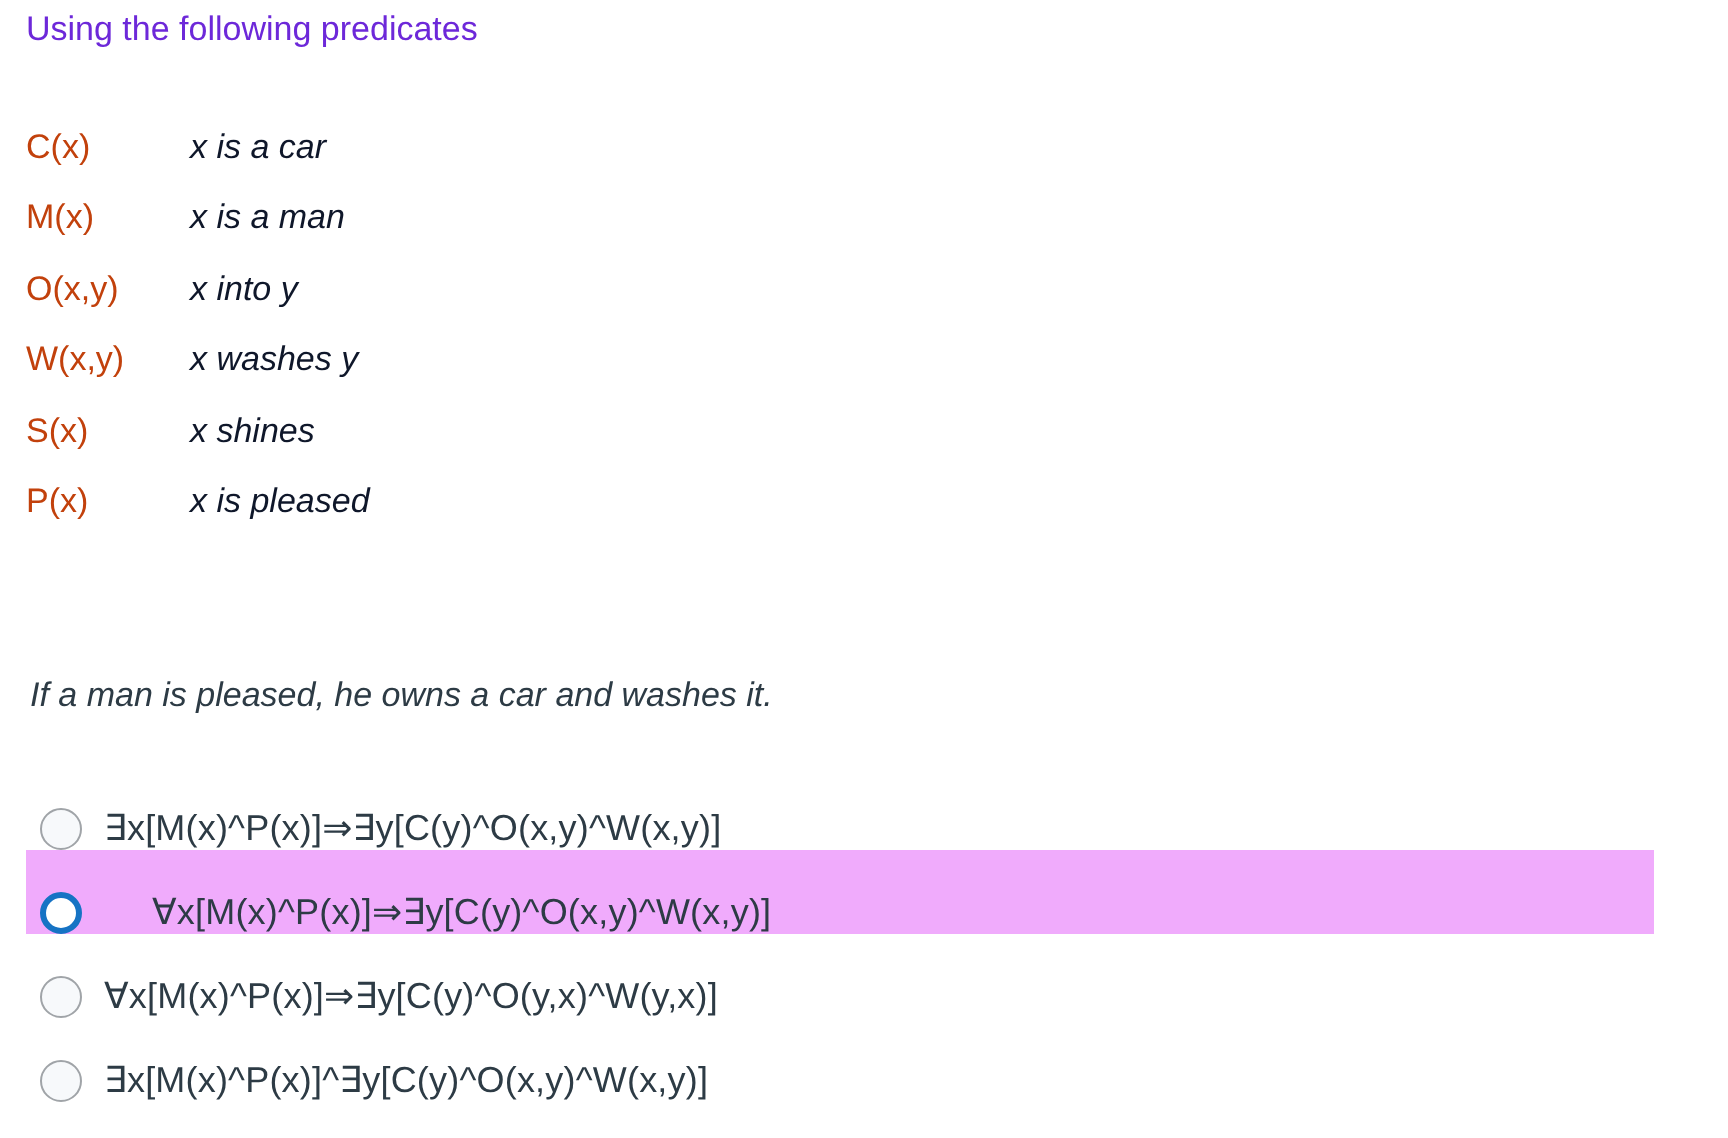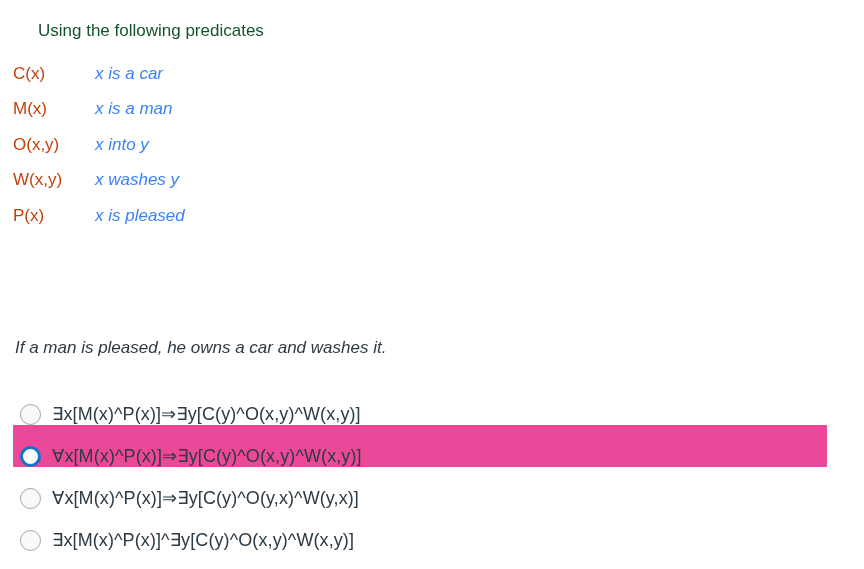--- a/index.html
+++ b/index.html
@@ -18,26 +18,25 @@
   .page {
     position: relative;
     width: 864px;
     height: 569px;
   }
 
   
   .intro {
     position: absolute;
     left: 13px;
-    top: 19px;
+    top: 3px;
     font-size: 17px;
     line-height: 24px;
-    color: #14532d;
+    color: #6d28d9;
     white-space: nowrap;
-    margin-left: 25px;
   }
 
   
   .predicates {
     position: absolute;
     left: 13px;
     top: 56px;
     border-collapse: collapse;
   }
   .predicates tr {
@@ -47,21 +46,21 @@
     font-size: 17px;
     color: #c2410c;
     padding: 0;
     white-space: nowrap;
     vertical-align: middle;
     width: 82px;
   }
   .pred-meaning {
     font-size: 17px;
     font-style: italic;
-    color: #3b82f6;
+    color: #0f172a;
     padding: 0;
     white-space: nowrap;
     vertical-align: middle;
   }
 
   
   .prompt {
     position: absolute;
     left: 13px;
     top: 283px;
@@ -90,21 +89,22 @@
   }
   .option {
     display: flex;
     align-items: flex-end;
     height: 42px;
     padding-left: 7px;
     box-sizing: border-box;
     background: transparent;
   }
   .option.is-highlighted {
-    background: #ec4899;
+    background: #f0abfc;
+    gap: 24px;
   }
 
   .radio {
     flex: 0 0 auto;
     width: 21px;
     height: 21px;
     border-radius: 50%;
     border: 1.5px solid #a0a4a8;
     background: #f7f9fb;
     box-sizing: border-box;
@@ -142,20 +142,24 @@
       </tr>
       <tr>
         <td class="pred-symbol">O(x,y)</td>
         <td class="pred-meaning">x into y</td>
       </tr>
       <tr>
         <td class="pred-symbol">W(x,y)</td>
         <td class="pred-meaning">x washes y</td>
       </tr>
       <tr>
+        <td class="pred-symbol">S(x)</td>
+        <td class="pred-meaning">x shines</td>
+      </tr>
+      <tr>
         <td class="pred-symbol">P(x)</td>
         <td class="pred-meaning">x is pleased</td>
       </tr>
     </tbody>
   </table>
 
 
   <div class="statement">If a man is pleased, he owns a car and washes it.</div>
 
   <div class="options">

